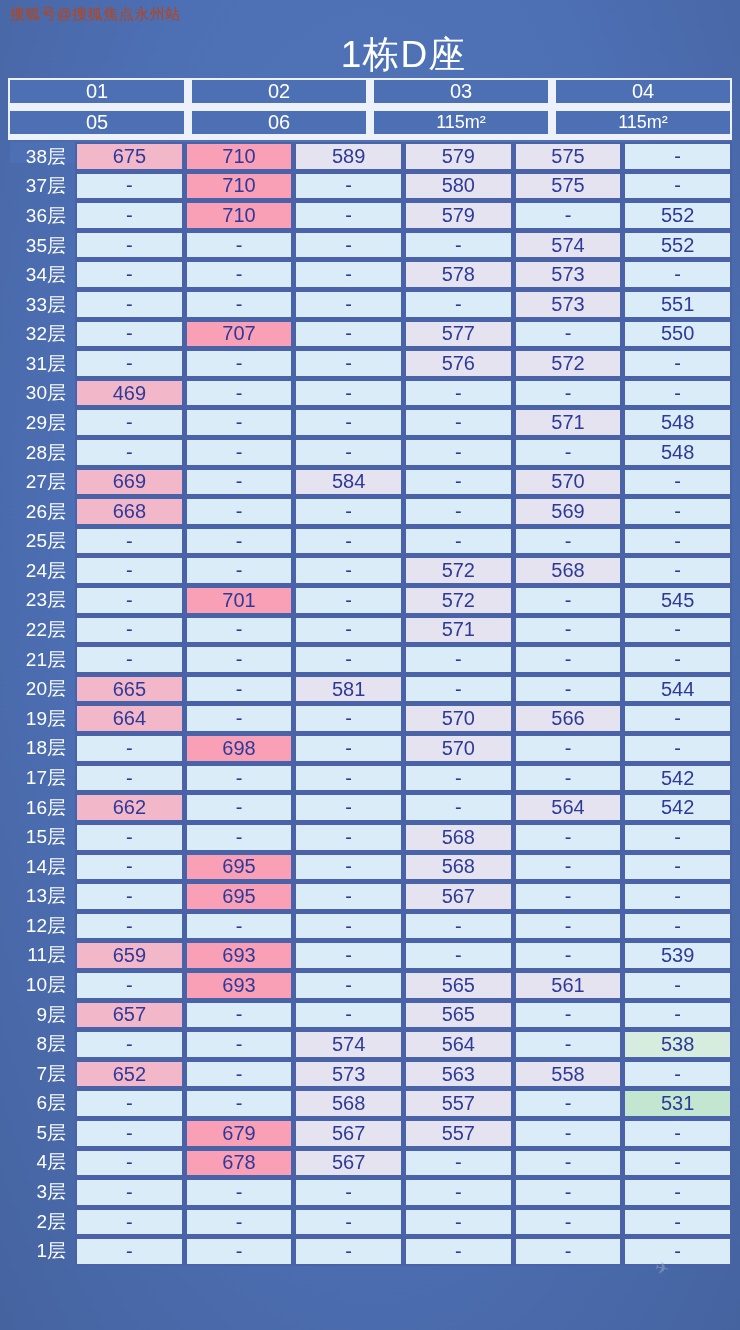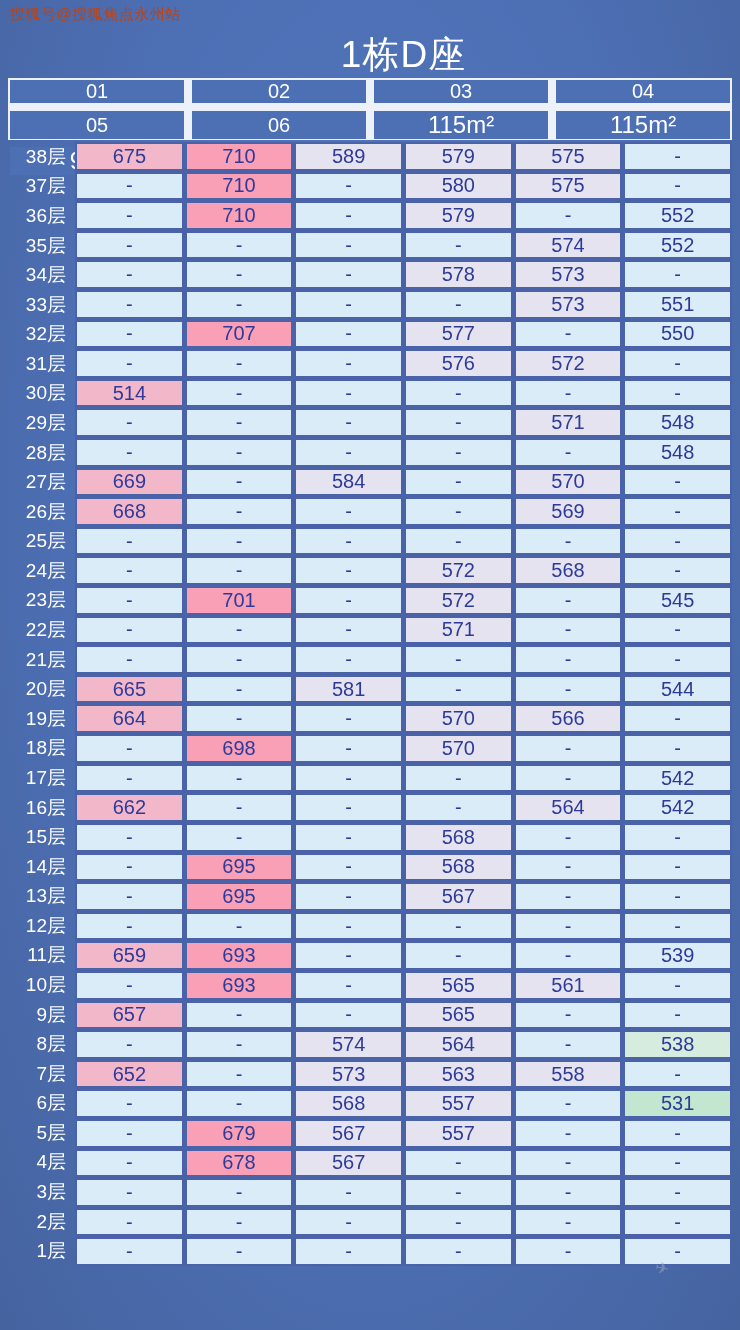--- a/index.html
+++ b/index.html
@@ -48,21 +48,21 @@
     grid-template-columns:repeat(4,1fr);
     grid-template-rows:repeat(2,1fr);
     background:var(--header-line);
     gap:8px;padding:2px;
   }
   .hdr-cell{
     background:var(--bg);
     display:flex;align-items:center;justify-content:center;
     color:var(--white);font-size:20px;
   }
-  .hdr-cell.area{font-size:24px;}
+  .hdr-cell.area{font-size:18px;}
   .data-grid{
     flex:1;display:grid;
     grid-template-columns:repeat(6,1fr);
     grid-template-rows:repeat(38,1fr);
     background:var(--grid-line);
     gap:5px;padding:2px;
   }
   .cell{
     display:flex;align-items:center;justify-content:center;
     font-size:20px;color:var(--navy);
@@ -186,21 +186,21 @@
         <div class="cell b">-</div>
         <div class="cell l">577</div>
         <div class="cell b">-</div>
         <div class="cell b">550</div>
         <div class="cell b">-</div>
         <div class="cell b">-</div>
         <div class="cell b">-</div>
         <div class="cell l">576</div>
         <div class="cell l">572</div>
         <div class="cell b">-</div>
-        <div class="cell p1">514</div>
+        <div class="cell p1">469</div>
         <div class="cell b">-</div>
         <div class="cell b">-</div>
         <div class="cell b">-</div>
         <div class="cell b">-</div>
         <div class="cell b">-</div>
         <div class="cell b">-</div>
         <div class="cell b">-</div>
         <div class="cell b">-</div>
         <div class="cell b">-</div>
         <div class="cell l">571</div>

